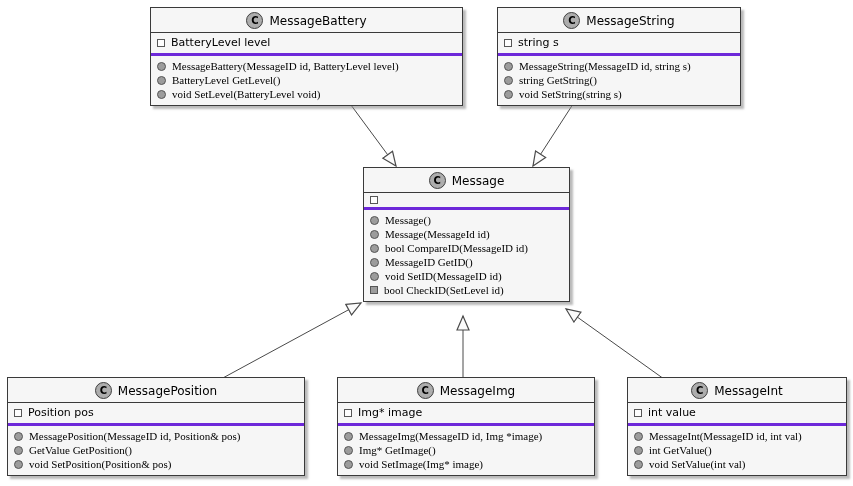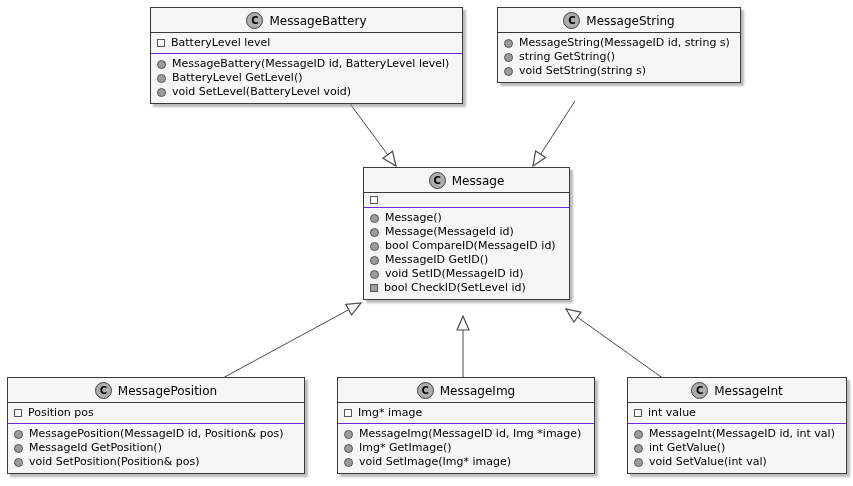--- a/index.html
+++ b/index.html
@@ -46,25 +46,26 @@
     background: #ADADAD;
     border: 1px solid #404040;
     display: flex;
     align-items: center;
     justify-content: center;
     font-weight: bold;
     font-size: 10px;
     line-height: 1;
   }
   .uml-fields {
-    border-bottom: 1px solid #6d28d9;
+    border-bottom: 3px solid #6d28d9;
     padding: 3px 6px;
   }
   .uml-methods {
     padding: 3px 6px 4px 6px;
+    font-family: Liberation Serif, serif;
   }
   .member-row {
     display: flex;
     align-items: center;
     gap: 6px;
     line-height: 14px;
     white-space: nowrap;
   }
   .icon {
     flex: 0 0 auto;
@@ -135,20 +136,26 @@
           <span>void SetLevel(BatteryLevel void)</span>
         </div>
       </div>
     </div>
 
     <div class="uml-class" style="left: 497px; top: 7px; width: 242px;">
       <div class="uml-title">
         <span class="c-badge">C</span>
         <span class="class-name">MessageString</span>
       </div>
+      <div class="uml-fields">
+        <div class="member-row">
+          <span class="icon icon-field"></span>
+          <span>string s</span>
+        </div>
+      </div>
       <div class="uml-methods">
         <div class="member-row">
           <span class="icon icon-method-public"></span>
           <span>MessageString(MessageID id, string s)</span>
         </div>
         <div class="member-row">
           <span class="icon icon-method-public"></span>
           <span>string GetString()</span>
         </div>
         <div class="member-row">
@@ -207,21 +214,21 @@
           <span>Position pos</span>
         </div>
       </div>
       <div class="uml-methods">
         <div class="member-row">
           <span class="icon icon-method-public"></span>
           <span>MessagePosition(MessageID id, Position&amp; pos)</span>
         </div>
         <div class="member-row">
           <span class="icon icon-method-public"></span>
-          <span>MessageId GetPosition()</span>
+          <span>GetValue GetPosition()</span>
         </div>
         <div class="member-row">
           <span class="icon icon-method-public"></span>
           <span>void SetPosition(Position&amp; pos)</span>
         </div>
       </div>
     </div>
 
     <div class="uml-class" style="left: 337px; top: 377px; width: 256px;">
       <div class="uml-title">

